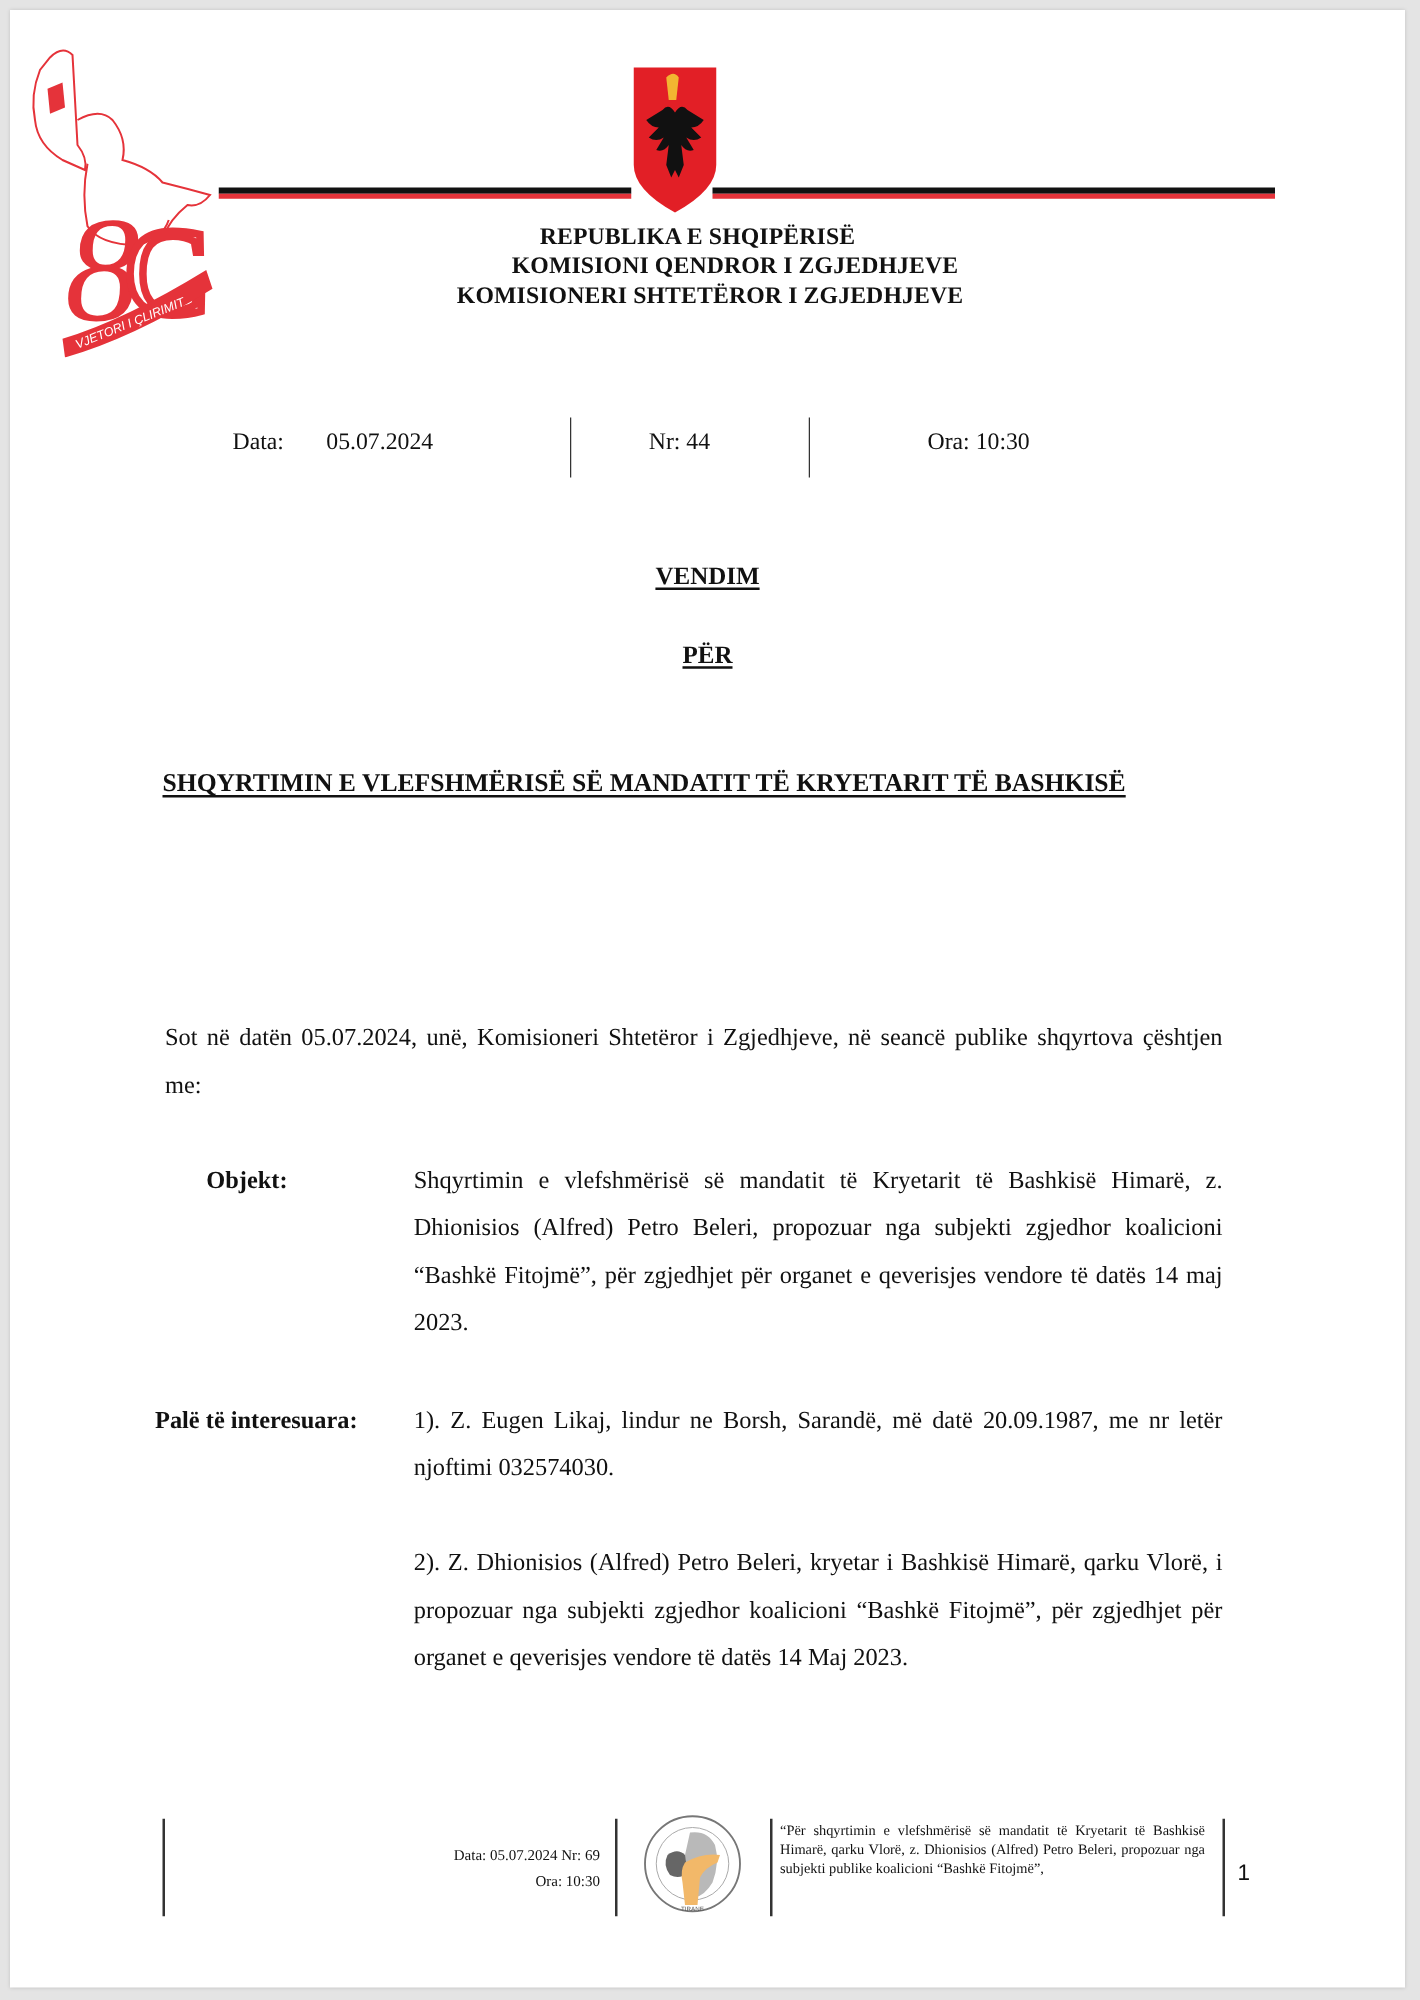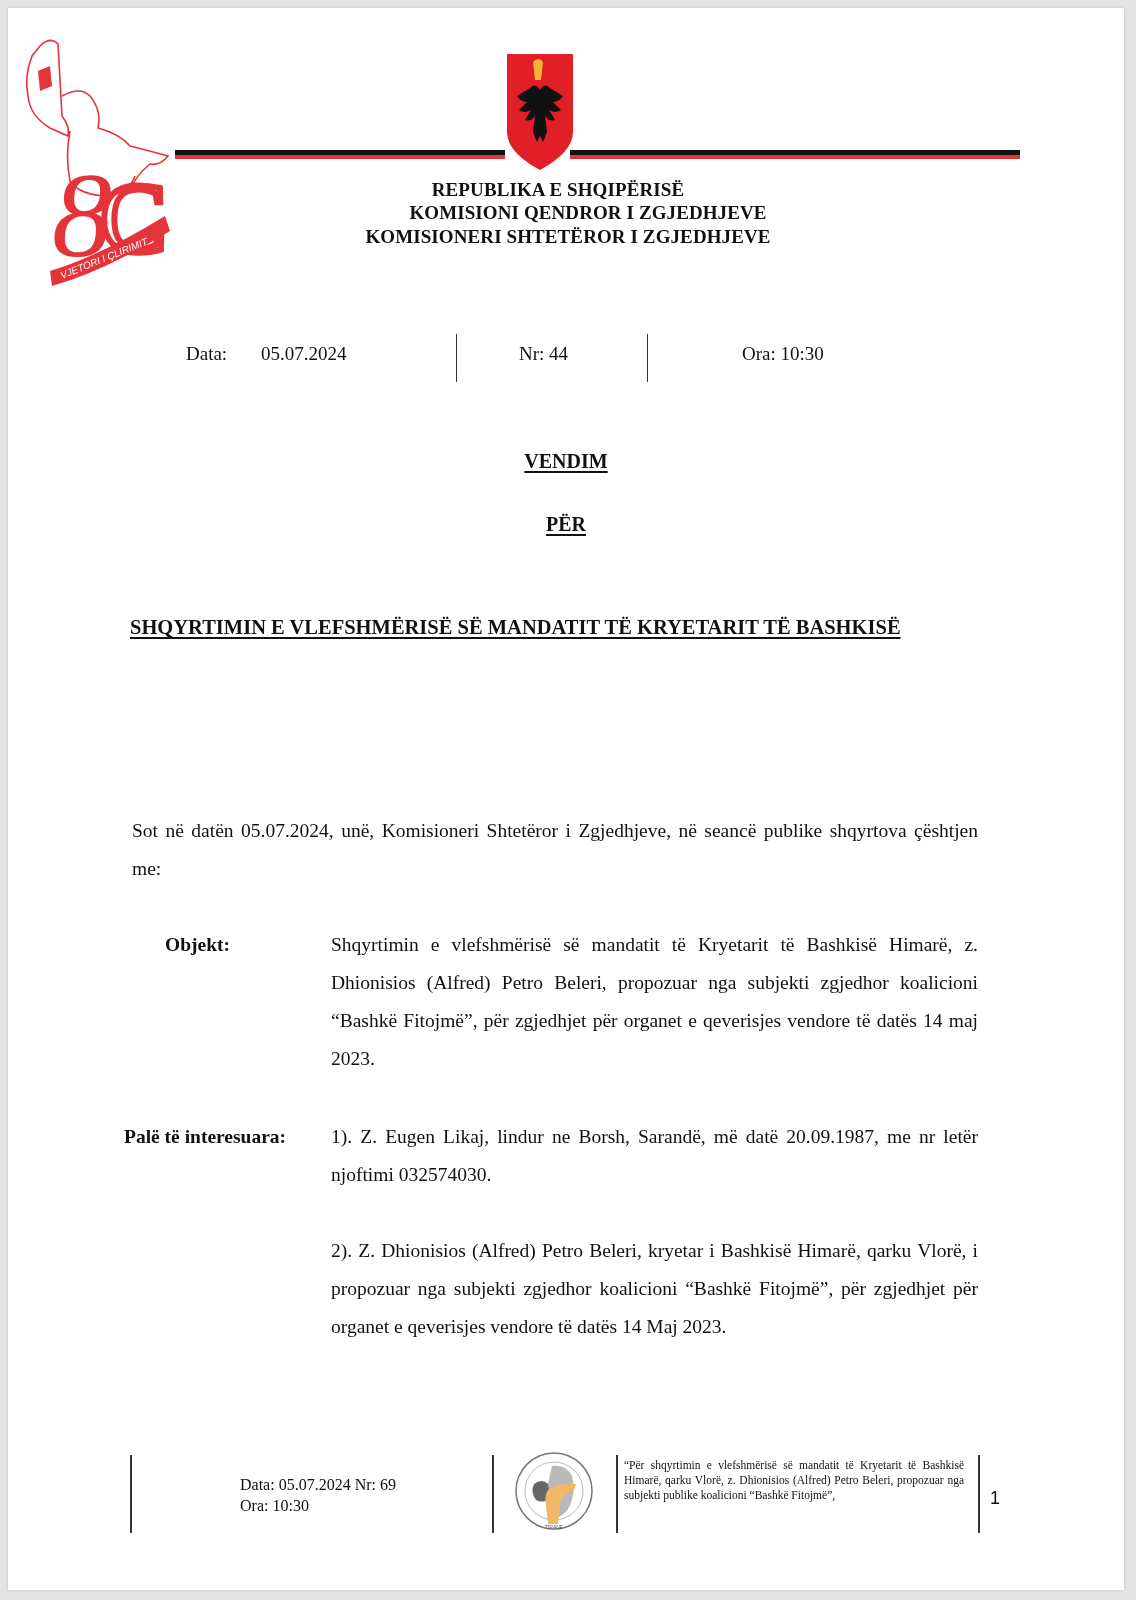--- a/index.html
+++ b/index.html
@@ -53,21 +53,21 @@
     font-weight: bold; font-size: 20.5px; 
     line-height: 38px; text-decoration: underline; text-underline-offset: 3px;
   }
 
   .para {
     position: absolute; font-size: 19.5px; line-height: 38px; text-align: justify;
   }
   .label { position: absolute; font-weight: bold; font-size: 19.5px; line-height: 38px; }
 
   
-  .foot-text { font-size: 16px; line-height: 21px; text-align: left; }
+  .foot-text { font-size: 12px; line-height: 21px; text-align: right; }
   .foot-quote { font-size: 11.5px; line-height: 15px; text-align: justify; }
   .page-num { font-family: "Liberation Sans", "DejaVu Sans", sans-serif; font-size: 18px; }
 </style>
 </head>
 <body>
 
 <div class="sheet"></div>
 
 <svg class="abs logo80" viewBox="0 0 170 270">
   <g fill="none" stroke="#e5333a" stroke-width="1.6">

